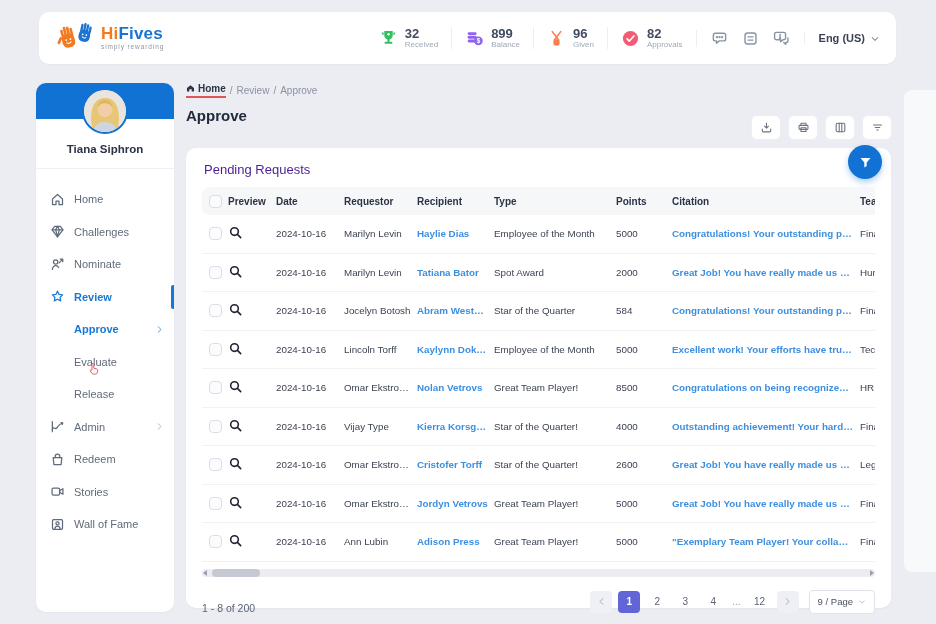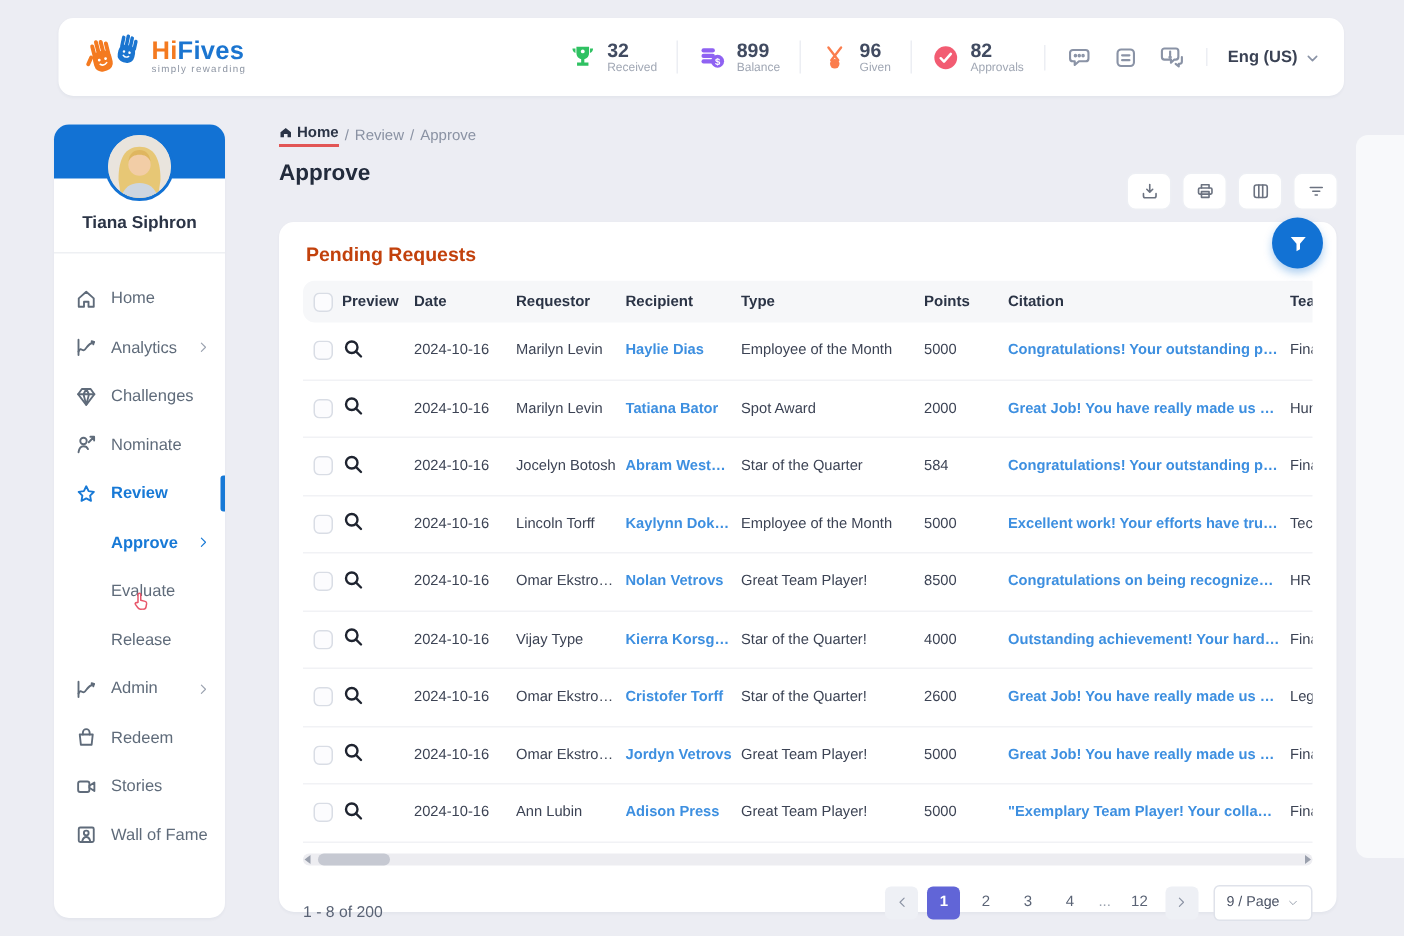--- a/index.html
+++ b/index.html
@@ -35,21 +35,21 @@
   .stat-col b { font-size:13px; color:#414b61; font-weight:700; }
   .stat-col span { font-size:8px; color:#a0a7b4; }
 
   .quick-icons { display:flex; align-items:center; gap:14px; padding:0 14px; border-left:1px solid #eceef3; color:#8a93a6; }
   .quick-icons .icon svg { width:17px; height:17px; }
   .lang { display:flex; align-items:flex-end; gap:5px; padding-left:14px; border-left:1px solid #eceef3; font-size:11px; font-weight:700; color:#3a4254; cursor:pointer; }
   .lang .icon svg { width:10px; height:10px; color:#8a93a6; }
 
   
   .sidebar {
-    position:absolute; left:36px; top:83px; width:114px; height:529px;
+    position:absolute; left:36px; top:83px; width:138px; height:529px;
     background:#fff; border-radius:10px; box-shadow:0 1px 2px rgba(30,40,70,.04);
   }
   .profile-band { height:36px; background:#1272d4; border-radius:10px 10px 0 0; }
   .avatar { position:absolute; left:50%; top:5px; transform:translateX(-50%);
     width:46px; height:46px; border-radius:50%; overflow:hidden; background:#e8e3dc;
     border:2px solid #1272d4; }
   .avatar svg { width:100%; height:100%; }
   .user-name { position:absolute; top:60px; left:0; right:0; text-align:center;
     font-size:11.5px; font-weight:700; color:#2b3446; }
   .side-divider { position:absolute; top:85px; left:0; right:0; height:1px; background:#eef0f3; }
@@ -84,21 +84,21 @@
   .overflow-panel { position:absolute; left:904px; top:90px; width:32px; height:482px;
     background:#f8f9fb; border-radius:8px 0 0 8px; }
 
   
   .card { position:absolute; left:0; top:65px; width:705px; height:460px;
     background:#fff; border-radius:10px; padding:12px 16px; box-shadow:0 1px 2px rgba(30,40,70,.04); }
   .fab-filter { position:absolute; top:-3px; right:9px; width:34px; height:34px; border-radius:50%;
     background:#1272d4; display:flex; align-items:center; justify-content:center;
     box-shadow:0 3px 6px rgba(18,114,212,.35); cursor:pointer; }
   .fab-filter svg { width:15px; height:15px; }
-  .card-title { font-size:13px; font-weight:700; color:#c2410c; margin:2px 0 10px 2px; }
+  .card-title { font-size:13px; font-weight:400; color:#4c1d95; margin:2px 0 10px 2px; }
 
   .table-clip { width:673px; overflow:hidden; }
   .thead, .trow { display:grid;
     grid-template-columns:26px 48px 68px 73px 77px 122px 56px 188px 80px;
     align-items:center; width:738px; }
   .thead { height:28px; background:#f6f7f9; border-radius:8px;
     font-size:10px; font-weight:700; color:#2b3446; }
   .trow { height:38.5px; border-bottom:1px solid #f1f2f5; font-size:9.8px; color:#3c4354; }
   .cell { padding-right:6px; white-space:nowrap; overflow:hidden; text-overflow:ellipsis; }
   .cell.first { display:flex; justify-content:center; padding:0; }
@@ -279,36 +279,20 @@
           <svg viewBox="0 0 18 18" fill="none" stroke="currentColor" stroke-width="1.5" stroke-linecap="round" stroke-linejoin="round">
             <path d="M3 8.3 9 3l6 5.3V15h-4.2v-4H7.2v4H3z"></path>
           </svg>
         </span>
      <span class="nav-label">Home</span>
 
    </div>
       <div class="nav-item  ">
      <span class="icon ">
           <svg viewBox="0 0 18 18" fill="none" stroke="currentColor" stroke-width="1.5" stroke-linecap="round" stroke-linejoin="round">
-            <path d="M2.8 3v12.2"></path>
-            <path d="M2.8 12.5c1.8-4.6 3.2.8 5.2-1.7s2.6-4.6 7.2-6"></path>
-            <path d="m13.3 4.2 1.9.6-.6 1.9"></path>
-          </svg>
-        </span>
-     <span class="nav-label">Analytics</span>
-     <span class="icon chev">
-          <svg viewBox="0 0 18 18" fill="none" stroke="currentColor" stroke-width="1.5" stroke-linecap="round" stroke-linejoin="round">
-            <path d="m6.5 3.5 5.5 5.5-5.5 5.5"></path>
-          </svg>
-        </span>
-
-   </div>
-      <div class="nav-item  ">
-     <span class="icon ">
-          <svg viewBox="0 0 18 18" fill="none" stroke="currentColor" stroke-width="1.5" stroke-linecap="round" stroke-linejoin="round">
             <path d="M5.5 2.8h7L15.5 7 9 15.5 2.5 7z"></path>
             <path d="M2.5 7h13M6.8 7 9 15.5 11.2 7 9 2.8z"></path>
           </svg>
         </span>
      <span class="nav-label">Challenges</span>
 
    </div>
       <div class="nav-item  ">
      <span class="icon ">
           <svg viewBox="0 0 18 18" fill="none" stroke="currentColor" stroke-width="1.5" stroke-linecap="round" stroke-linejoin="round">

